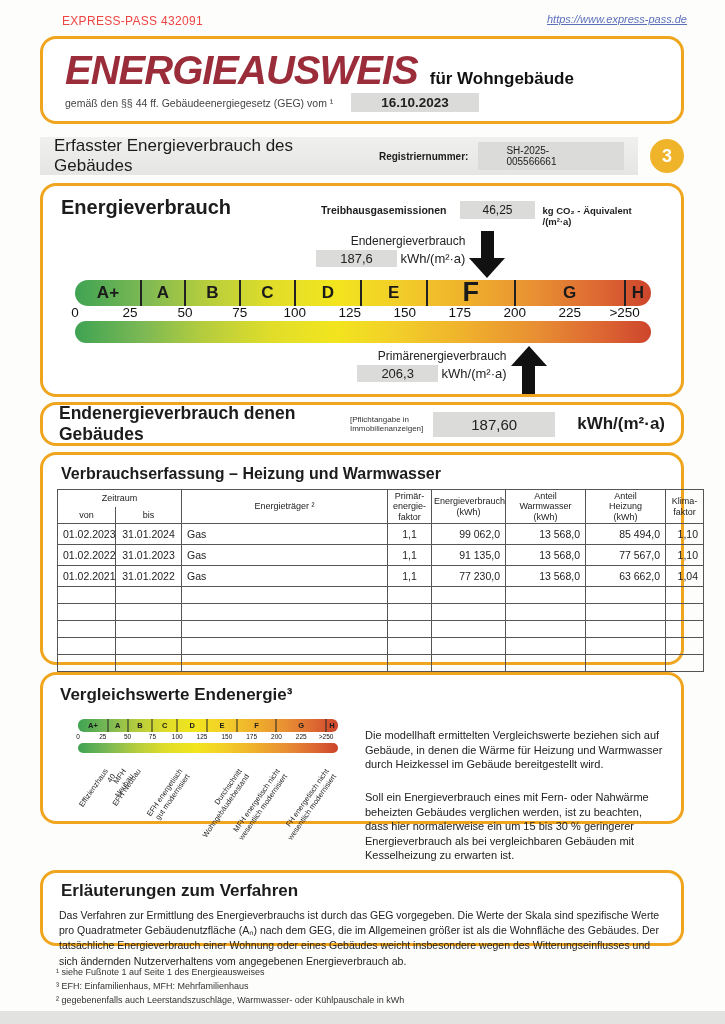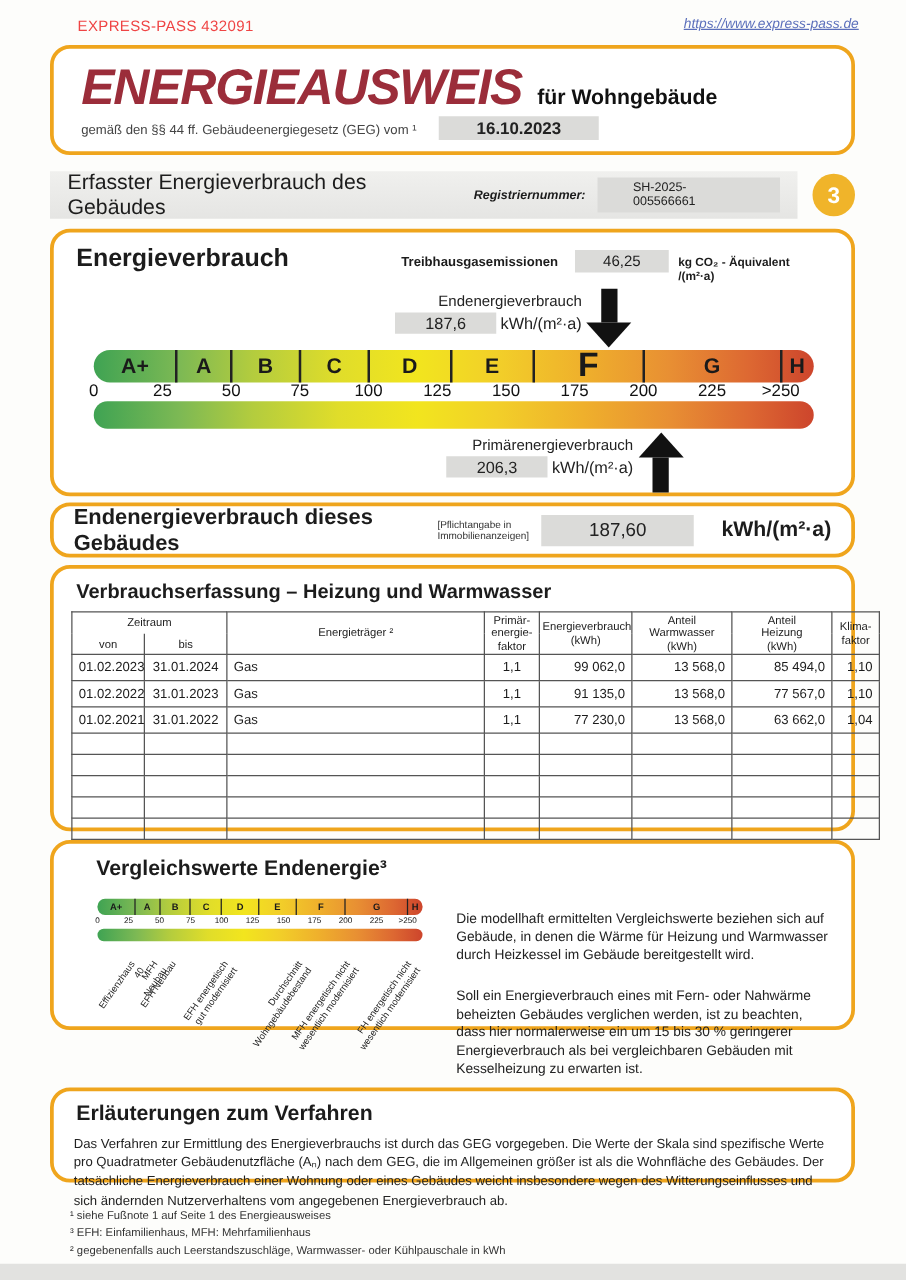--- a/index.html
+++ b/index.html
@@ -15,21 +15,21 @@
   #title-row{display:flex;align-items:baseline;gap:12px;}
   #title-sub{font-size:17px;font-weight:700;color:#111;}
   #law-row{display:flex;align-items:baseline;gap:18px;margin-top:2px;}
   #law-line{font-size:10.5px;color:#444;}
   .hl{background:var(--highlight);}
   #law-date{font-size:13.5px;font-weight:700;padding:2px 30px;color:#222;}
   
   #section-bar{position:absolute;left:40px;top:137px;width:598px;height:38px;background:linear-gradient(#f0f0ee,#e5e5e3);
                display:flex;align-items:center;padding:0 14px;box-sizing:border-box;gap:10px;}
   #section-title{font-size:17px;font-weight:400;}
-  #reg-label{font-size:10px;font-weight:700;margin-left:4px;font-style:italic;}
+  #reg-label{font-size:10px;font-weight:700;margin-left:4px;}
   #reg-number{font-size:10px;padding:3px 28px;color:#222;}
   #page-badge{position:absolute;left:650px;top:139px;width:34px;height:34px;border-radius:50%;background:var(--badge);
               color:#fff;font-size:18px;font-weight:700;display:flex;align-items:center;justify-content:center;}
   
   #ev-panel{top:183px;height:214px;}
   #ev-head{display:flex;align-items:baseline;padding:10px 18px 0 18px;}
   #ev-title{font-size:20px;font-weight:700;flex:0 0 260px;}
   #ghg-label{font-size:10.5px;font-weight:700;}
   #ghg-value{font-size:12px;padding:2px 22px;margin-left:14px;}
   #ghg-unit{font-size:9.5px;font-weight:700;margin-left:8px;}
@@ -70,21 +70,21 @@
   th{font-size:9px;line-height:1.15;text-align:center;padding:1px 2px;}
   .pre{white-space:pre-line;}
   #usage-table .th-zeitraum{border-bottom:none;}
   #usage-table .th-vb{border-top:none;}
   td{font-size:10.5px;height:20px;padding:0 5px;}
   td.c0,td.c1,td.c3{text-align:center;}
   td.c2{text-align:left;}
   td.c4,td.c5,td.c6,td.c7{text-align:right;}
   tr.empty td{height:16px;}
   
-  #compare-box{top:672px;height:152px;padding:8px 32px;}
+  #compare-box{top:672px;height:152px;padding:8px 15px;}
   #compare-title{font-size:17px;font-weight:700;margin:2px 0 10px 2px;}
   #mini-scale{position:absolute;left:35px;top:44px;width:260px;height:40px;}
   #mini-scale .gradient-band{border-radius:6px;}
   #mini-letters{top:0;height:13px;}
   #mini-scale .scale-letter{font-size:7.5px;line-height:13px;}
   #mini-scale .scale-letter.current{font-size:7.5px;line-height:13px;}
   #mini-scale .scale-div{width:1px;}
   #mini-ticks{position:absolute;left:0;top:14px;width:100%;height:9px;}
   #mini-scale .scale-tick{font-size:6.5px;}
   #mini-lower{top:24px;height:10px;}
@@ -184,21 +184,21 @@
         <div class="pl-val"><b class="hl">206,3</b> <span>kWh/(m²·a)</span></div>
       </div>
       <div id="pri-arrow" class="arrow" style="left: 78.7405%;">
         <div class="headu"></div>
           <div class="stem"></div>
       </div>
     </div>
   </div>
 
   <div id="end-box" class="box">
-    <span id="end-box-title">Endenergieverbrauch dieses Gebäudes</span>
+    <span id="end-box-title">Endenergieverbrauch denen Gebäudes</span>
     <span id="end-box-note">[Pflichtangabe in
 Immobilienanzeigen]</span>
     <span id="end-box-value" class="hl">187,60</span>
     <span id="end-box-unit">kWh/(m²·a)</span>
   </div>
 
   <div id="table-box" class="box">
     <div id="table-title">Verbrauchserfassung – Heizung und Warmwasser</div>
     <table id="usage-table">
       <colgroup>

